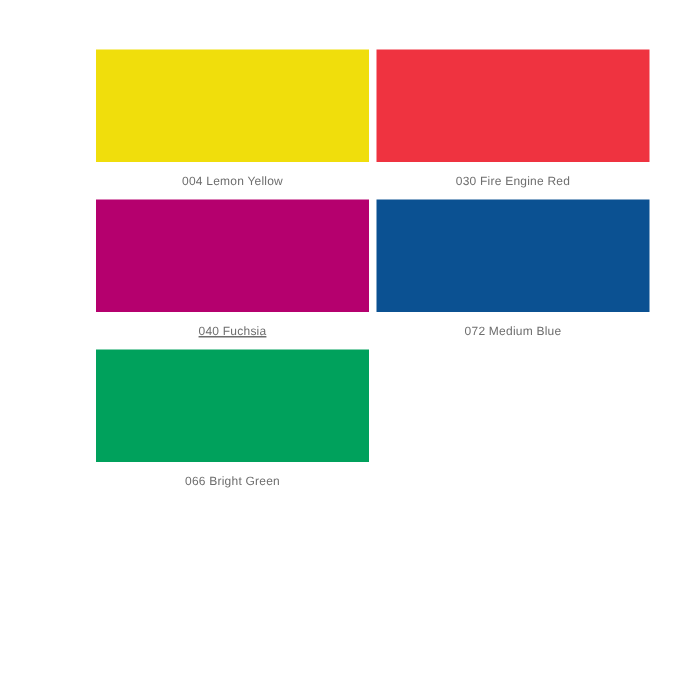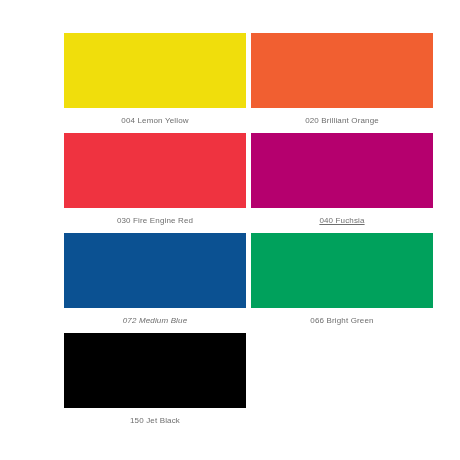--- a/index.html
+++ b/index.html
@@ -54,44 +54,36 @@
 </head>
 <body style="background-color: rgb(255, 255, 255);">
 
 <div id="swatch-grid">
 
   <div class="swatch-cell">
     <div class="swatch-chip" style="background-color: rgb(240, 222, 12);"></div>
     <div class="swatch-label" style="color: rgb(110, 110, 110);">004 Lemon Yellow</div>
   </div>
 
-  <div class="swatch-cell">
-    <div class="swatch-chip" style="background-color: rgb(241, 95, 49);"></div>
-    <div class="swatch-label" style="color: rgb(110, 110, 110);">020 Brilliant Orange</div>
-  </div>
 
   <div class="swatch-cell">
     <div class="swatch-chip" style="background-color: rgb(239, 51, 64);"></div>
     <div class="swatch-label" style="color: rgb(110, 110, 110);">030 Fire Engine Red</div>
   </div>
 
   <div class="swatch-cell">
     <div class="swatch-chip" style="background-color: rgb(181, 0, 110);"></div>
     <div class="swatch-label" style="color: rgb(110, 110, 110); text-decoration: underline;">040 Fuchsia</div>
   </div>
 
 
   <div class="swatch-cell">
     <div class="swatch-chip" style="background-color: rgb(11, 81, 146);"></div>
-    <div class="swatch-label" style="color: rgb(110, 110, 110); font-style: italic;">072 Medium Blue</div>
+    <div class="swatch-label" style="color: rgb(110, 110, 110);">072 Medium Blue</div>
   </div>
 
   <div class="swatch-cell">
     <div class="swatch-chip" style="background-color: rgb(0, 161, 92);"></div>
     <div class="swatch-label" style="color: rgb(110, 110, 110);">066 Bright Green</div>
   </div>
 
-  <div class="swatch-cell">
-    <div class="swatch-chip" style="background-color: rgb(0, 0, 0);"></div>
-    <div class="swatch-label" style="color: rgb(110, 110, 110);">150 Jet Black</div>
-  </div>
 
 </div>
 
 </body></html>

